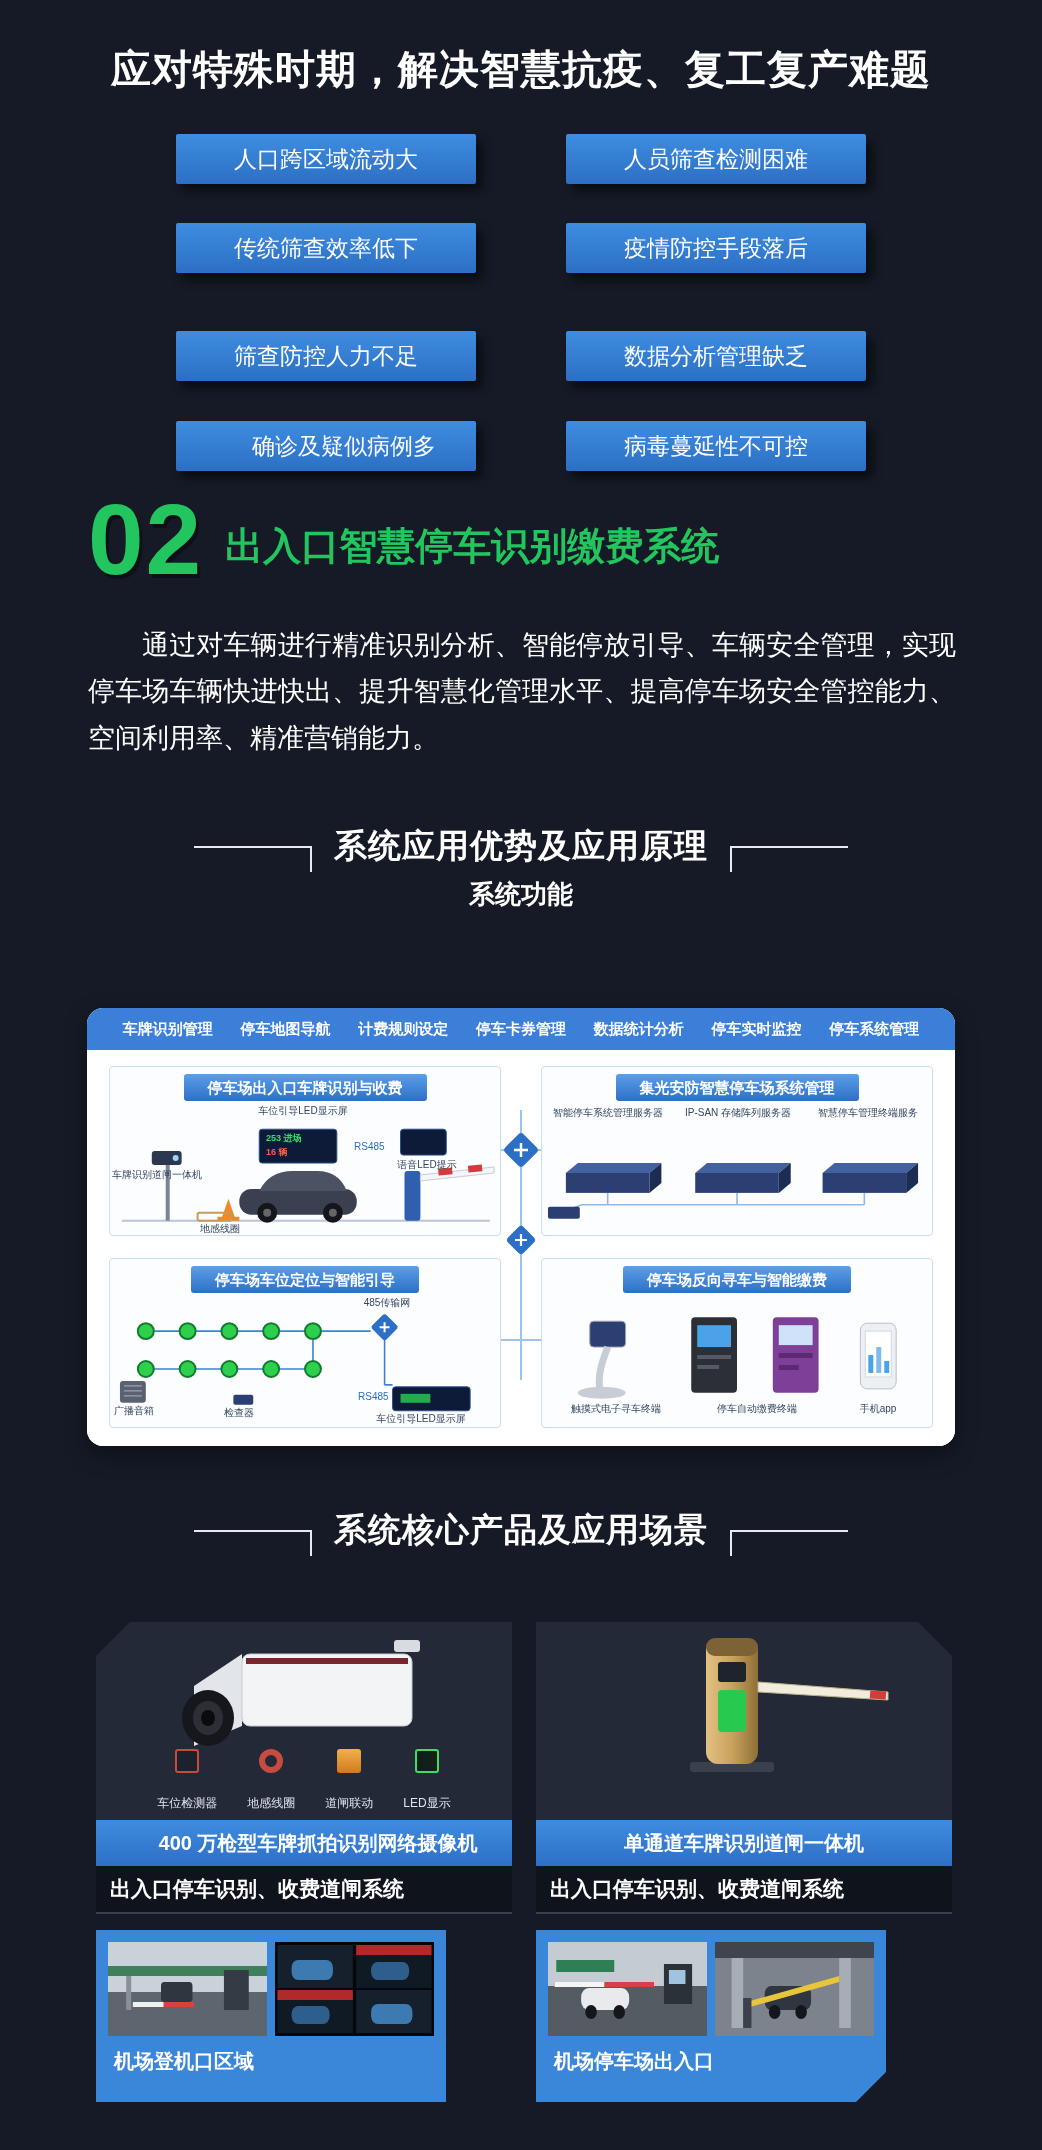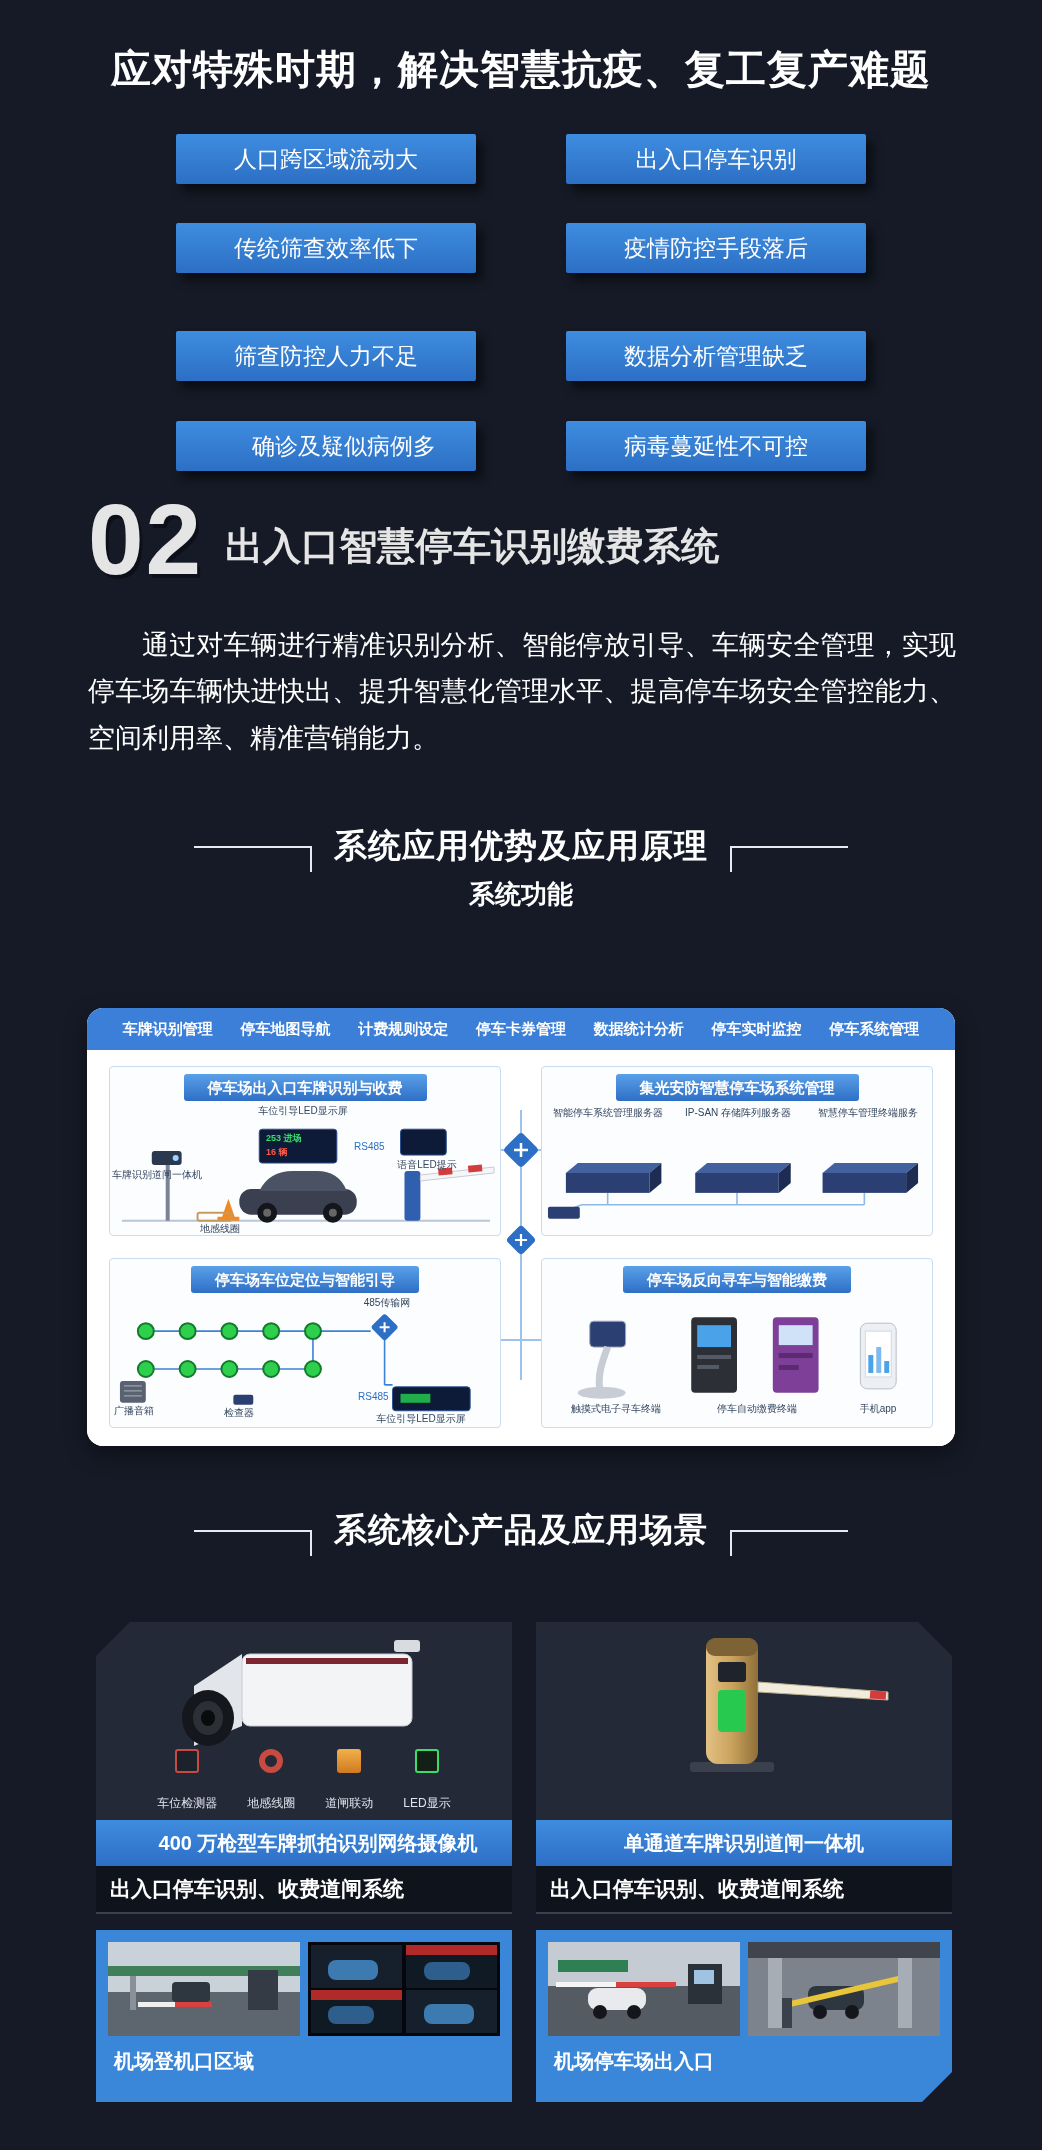--- a/index.html
+++ b/index.html
@@ -11,21 +11,21 @@
   .hero-title{position:absolute;top:42px;left:0;width:100%;text-align:center;
               font-size:40px;font-weight:bold;color:#ffffff;letter-spacing:1px;}
 
   
   .pbtn{position:absolute;width:300px;height:50px;display:flex;align-items:center;justify-content:center;
         font-size:23px;color:#fff;border-radius:2px;cursor:pointer;
         background:linear-gradient(180deg,#3e8de0,#2c6fc4);
         box-shadow:6px 7px 10px rgba(0,0,0,0.55);}
 
   
-  .sec02{position:absolute;top:498px;left:88px;display:flex;align-items:flex-end;gap:22px;color:#e5e5e5;text-align:center;}
+  .sec02{position:absolute;top:498px;left:88px;display:flex;align-items:flex-end;gap:22px;color:#22c55e;text-align:center;}
   .sec02 .num{font-size:100px;font-weight:bold;line-height:0.82;letter-spacing:2px;
               text-shadow:3px 4px 0 rgba(0,0,0,0.35);}
   .sec02 h2{font-size:38px;font-weight:bold;padding-bottom:8px;}
 
   .intro{position:absolute;top:622px;left:88px;width:868px;font-size:27px;line-height:1.72;
          color:#ffffff;text-indent:2em;text-align:justify;}
 
   
   .sec-header{position:absolute;left:0;width:100%;text-align:center;color:#fff;}
   .sec-header .row{display:flex;align-items:center;justify-content:center;gap:22px;}
@@ -66,36 +66,36 @@
   .fi0{border:2px solid #c84b42;background:#1c222c;}
   .fi1{width:24px;height:24px;border-radius:50%;border:6px solid #c84b42;background:transparent;}
   .fi2{background:linear-gradient(180deg,#f2b04a,#d07a20);}
   .fi3{background:#122018;border:2px solid #3ddc6a;}
   .pbanner{position:absolute;width:416px;height:46px;display:flex;align-items:center;justify-content:center;
            color:#fff;font-size:20px;font-weight:bold;
            background:linear-gradient(180deg,#3f8cdf,#2d6fc6);}
   .pstrip{position:absolute;width:416px;height:48px;background:#0f131c;color:#fff;font-size:21px;
           font-weight:bold;display:flex;align-items:center;padding-left:14px;
           border-bottom:2px solid #39404f;}
-  .photos{position:absolute;width:416px;height:172px;background:#3a86d8;padding:12px;}
+  .photos{position:absolute;width:350px;height:172px;background:#3a86d8;padding:12px;}
   .photos.cut-br{clip-path:polygon(0 0,100% 0,100% calc(100% - 30px),calc(100% - 30px) 100%,0 100%);}
   .prow{display:flex;gap:8px;}
   .ph{width:192px;height:94px;overflow:hidden;background:#707780;}
   .ph svg{display:block;width:100%;height:100%;}
   .scene{margin-top:12px;color:#fff;font-size:20px;font-weight:bold;padding-left:6px;}
 </style>
 </head>
 <body>
 
 <div class="page">
 
   <div class="hero-title">应对特殊时期，解决智慧抗疫、复工复产难题</div>
 
   <div class="pbtn" style="left:176px;top:134px;">人口跨区域流动大</div>
-  <div class="pbtn" style="left:566px;top:134px;">出入口停车识别</div>
+  <div class="pbtn" style="left:566px;top:134px;">人员筛查检测困难</div>
   <div class="pbtn" style="left:176px;top:223px;">传统筛查效率低下</div>
   <div class="pbtn" style="left:566px;top:223px;">疫情防控手段落后</div>
   <div class="pbtn" style="left:176px;top:331px;">筛查防控人力不足</div>
   <div class="pbtn" style="left:566px;top:331px;">数据分析管理缺乏</div>
   <div class="pbtn" style="left:176px;top:421px;padding-left:36px;">确诊及疑似病例多</div>
   <div class="pbtn" style="left:566px;top:421px;">病毒蔓延性不可控</div>
 
   <div class="sec02">
     <span class="num">02</span>
     <h2>出入口智慧停车识别缴费系统</h2>

